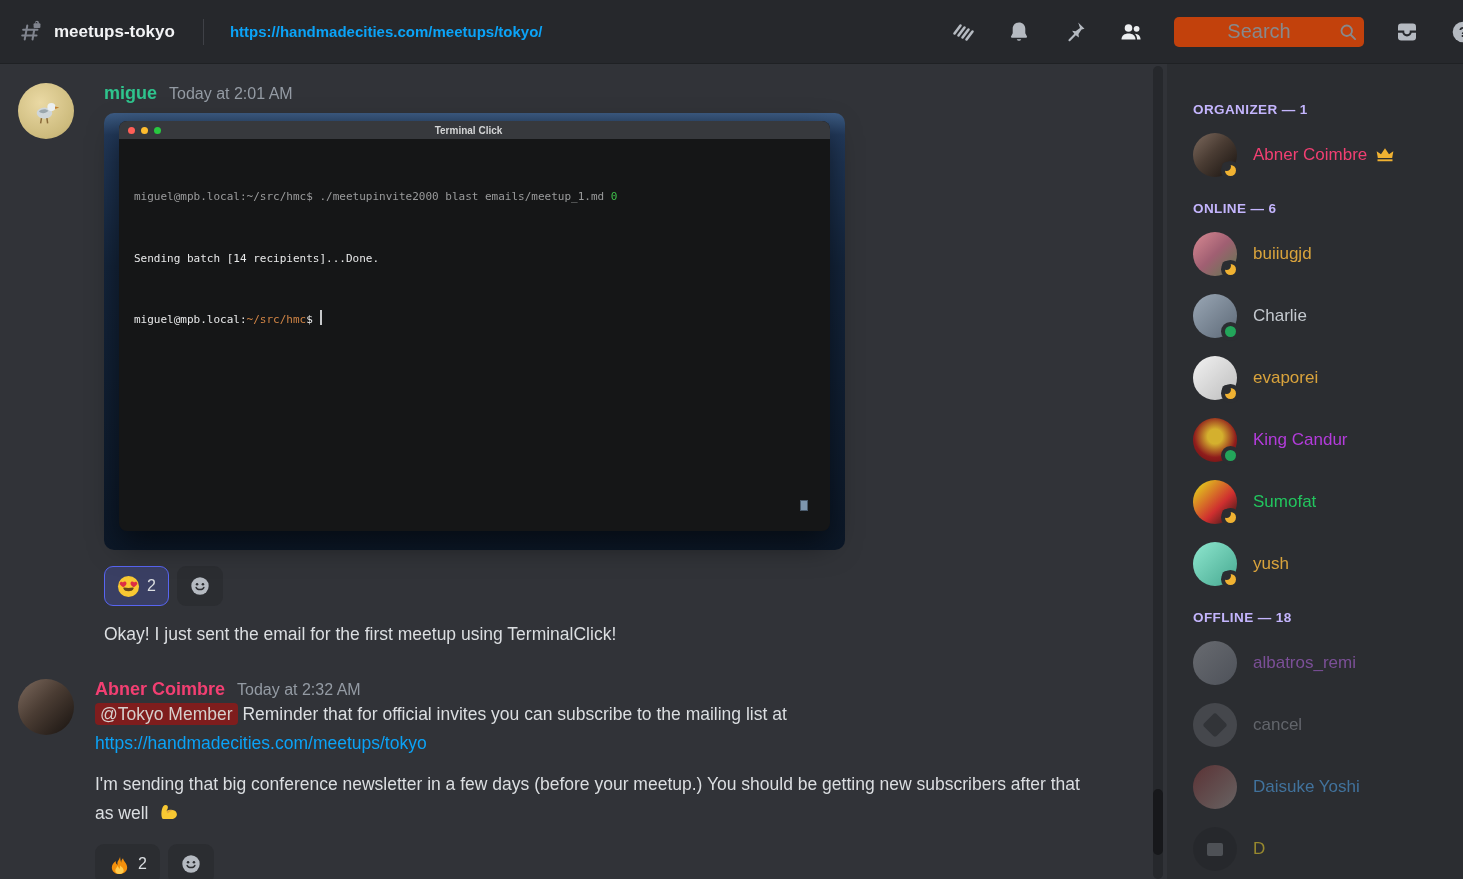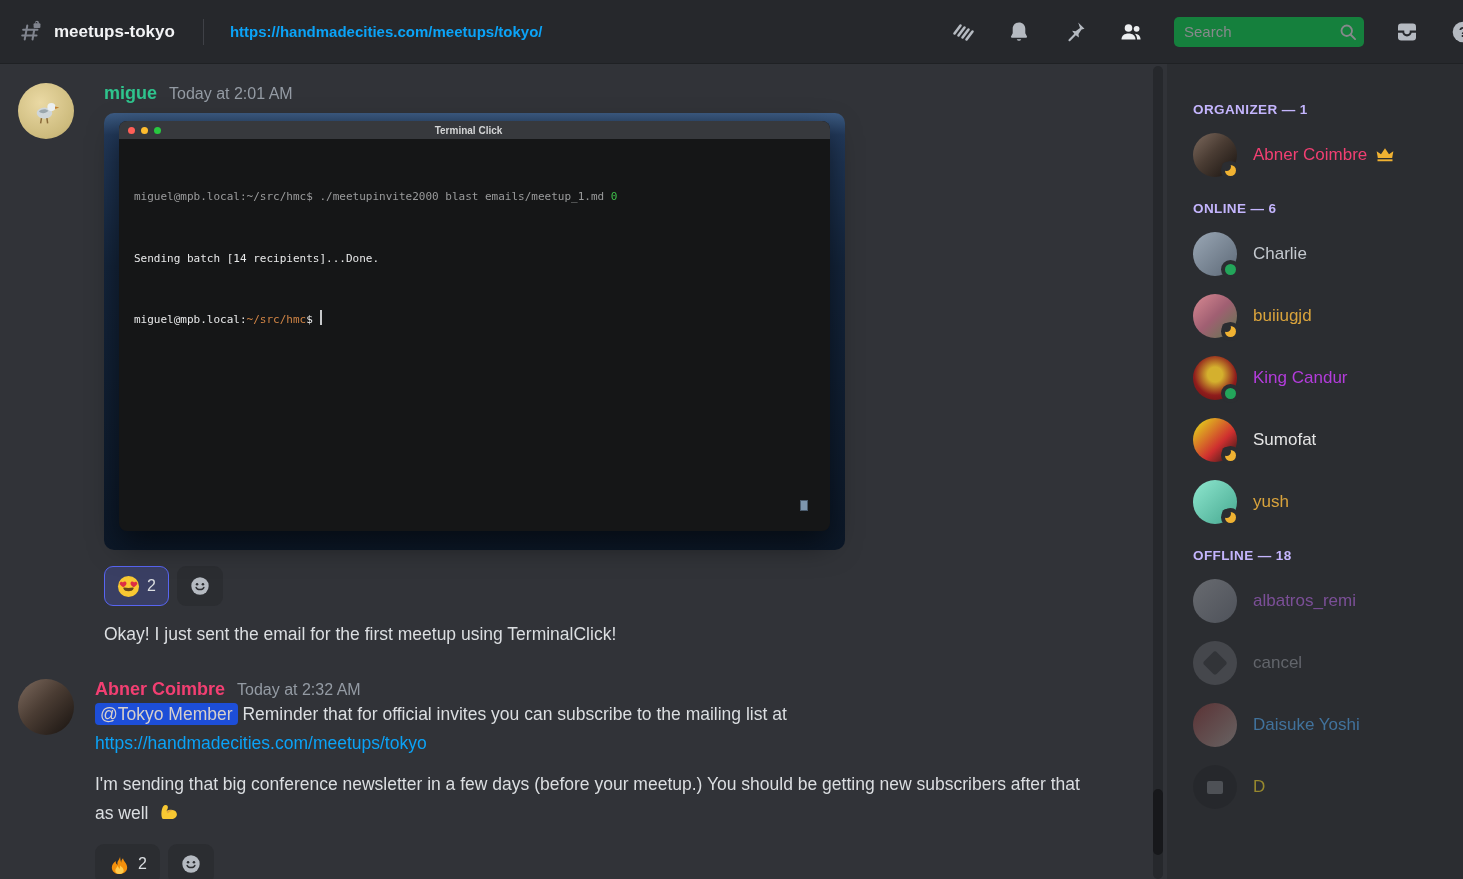--- a/index.html
+++ b/index.html
@@ -11,23 +11,23 @@
   .topbar { height:64px; flex:0 0 64px; background:#26282c; display:flex; align-items:center;
     padding:0 0 0 18px; border-bottom:1px solid #1f2124; overflow:hidden; }
   .chan-left { display:flex; align-items:center; gap:10px; }
   .chan-name { color:#f2f3f5; font-size:17px; font-weight:700; margin-right:12px; }
   .chan-divider { width:1px; height:26px; background:#3f4147; margin:0 6px; }
   .chan-topic { color:#0ba3f7; font-size:15px; font-weight:600; text-decoration:none; margin-left:10px; cursor:pointer; }
   .tb-right { margin-left:auto; display:flex; align-items:center; gap:30px; padding-right:0; }
   .tb-btn { width:26px; height:26px; display:inline-flex; align-items:center; justify-content:center; cursor:pointer; flex:0 0 auto; }
   .tb-btn svg { width:24px; height:24px; }
   .searchbox { position:relative; width:190px; height:30px; }
-  .searchbox input { width:100%; height:100%; background:#15803d; border:none; border-radius:5px;
-    color:#dbdee1; font-size:15px; padding:0 30px 0 10px; outline:none;
-    font-family:"Liberation Sans","DejaVu Sans",sans-serif; }
+  .searchbox input { width:100%; height:100%; background:#c2410c; border:none; border-radius:5px;
+    color:#dbdee1; font-size:20px; padding:0 30px 0 10px; outline:none;
+    font-family:"Liberation Sans","DejaVu Sans",sans-serif;text-align:center; }
   .searchbox input::placeholder { color:#87898c; }
   .search-ic { position:absolute; right:6px; top:5px; }
   .help-wrap { margin-right:-13px; }
 
   
   .main { flex:1; display:flex; min-height:0; }
   .chat { flex:1; position:relative; background:#313338; overflow:hidden; padding-right:18px; }
 
   
   .message { display:flex; padding:0 16px 0 18px; }
@@ -40,21 +40,21 @@
   .msg-body { flex:1; min-width:0; }
   .msg-header { display:flex; align-items:baseline; gap:12px; }
   .author { font-size:18px; font-weight:600; cursor:pointer; }
   .author-migue { color:#2fc48d; }
   .author-abner { color:#f23f72; }
   .timestamp { font-size:16px; color:#949ba4; }
   .msg-text { color:#dbdee1; font-size:17.5px; line-height:29px; max-width:1000px; }
   .msg-text.mt { margin-top:14px; }
   .para2 { margin-top:12px; }
   .msg-link { color:#0ba3f7; text-decoration:none; cursor:pointer; }
-  .mention { background:#1d4ed8; color:#d6cfcc; border-radius:4px; padding:1px 5px; }
+  .mention { background:#7f1d1d; color:#d6cfcc; border-radius:4px; padding:1px 5px; }
   .emoji-inline { width:24px; height:24px; vertical-align:-4px; margin-left:4px; }
 
   
   .attachment { width:741px; height:437px; margin-top:9px; border-radius:10px; position:relative;
     background:linear-gradient(180deg,#3c5b82 0%,#22395a 5%,#14253c 35%,#0c1828 100%); cursor:pointer; }
   .term-window { position:absolute; left:15px; right:15px; top:8px; bottom:19px;
     background:#151617; border-radius:8px; overflow:hidden; box-shadow:0 12px 30px rgba(0,0,0,.55); }
   .term-titlebar { height:18px; background:#37393d; position:relative; display:flex; align-items:center; padding-left:9px; }
   .tl-dot { width:7px; height:7px; border-radius:50%; margin-right:6px; }
   .tl-red{background:#ff5f57;} .tl-yellow{background:#febc2e;} .tl-green{background:#28c840;}
@@ -318,50 +318,58 @@
               <svg class="crown" viewBox="0 0 24 24">
                 <path d="M3 17.2h18v2.3H3z" fill="#f0b232"></path>
                 <path d="M3.4 15.6h17.2L22 7.4l-5.2 3.7L12 3.8 7.2 11.1 2 7.4z" fill="#f0b232"></path>
               </svg>
             </span>
           </div>
         </div>
         <div class="member-group">
           <div class="group-header gh-spaced">ONLINE — 6</div>
           <div class="member-row">
+            <div class="m-avatar mav-buiiugjd">
+              <span class="status idle">
+                <i></i>
+              </span>
+            </div>
+            <span class="m-name" style="color: rgb(217, 163, 60);">buiiugjd</span>
+          </div>
+          <div class="member-row">
             <div class="m-avatar mav-charlie">
               <span class="status online">
                 <i></i>
               </span>
             </div>
             <span class="m-name" style="color: rgb(196, 201, 207);">Charlie</span>
           </div>
           <div class="member-row">
-            <div class="m-avatar mav-buiiugjd">
+            <div class="m-avatar mav-evaporei">
               <span class="status idle">
                 <i></i>
               </span>
             </div>
-            <span class="m-name" style="color: rgb(217, 163, 60);">buiiugjd</span>
+            <span class="m-name" style="color: rgb(217, 163, 60);">evaporei</span>
           </div>
           <div class="member-row">
             <div class="m-avatar mav-king">
               <span class="status online">
                 <i></i>
               </span>
             </div>
             <span class="m-name" style="color: rgb(179, 60, 219);">King Candur</span>
           </div>
           <div class="member-row">
             <div class="m-avatar mav-sumofat">
               <span class="status idle">
                 <i></i>
               </span>
             </div>
-            <span class="m-name" style="color: #e5e5e5;">Sumofat</span>
+            <span class="m-name" style="color: #22c55e;">Sumofat</span>
           </div>
           <div class="member-row">
             <div class="m-avatar mav-yush">
               <span class="status idle">
                 <i></i>
               </span>
             </div>
             <span class="m-name" style="color: rgb(217, 163, 60);">yush</span>
           </div>
         </div>

